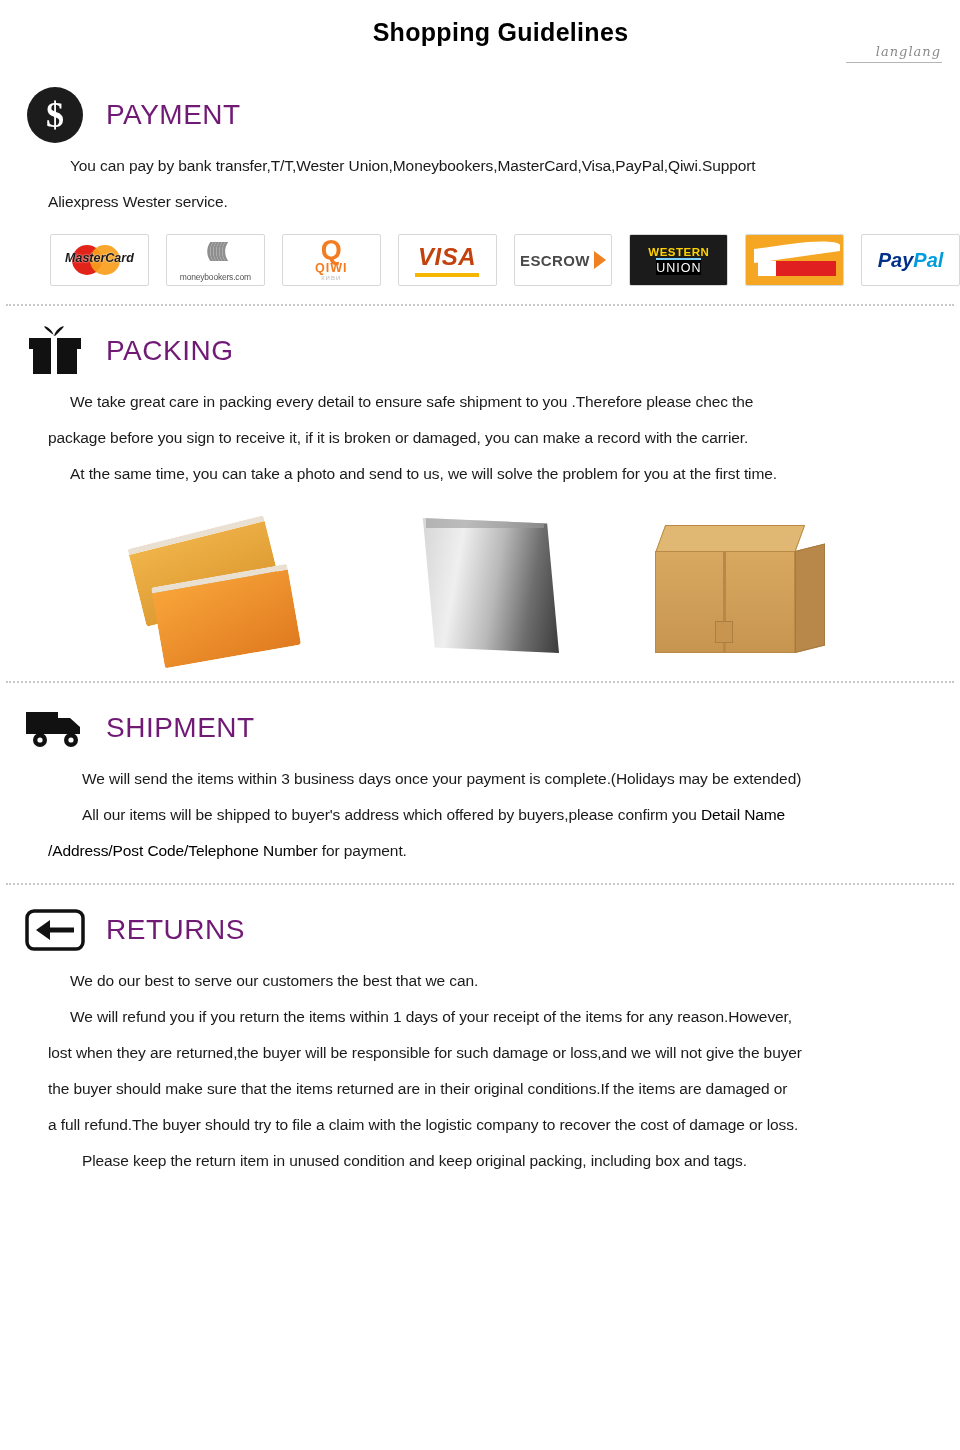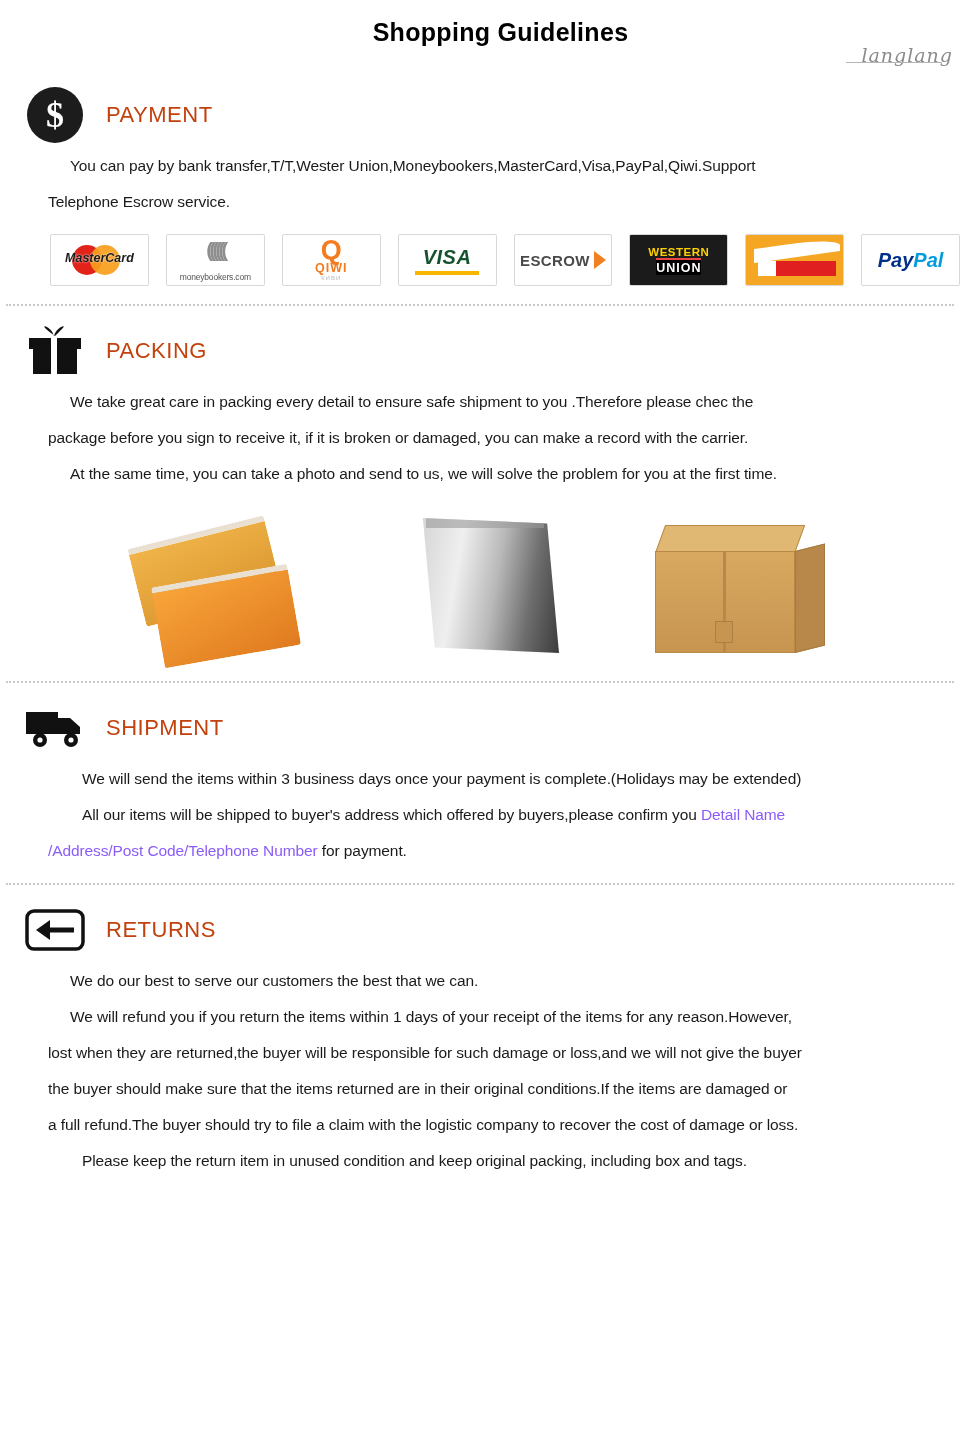--- a/index.html
+++ b/index.html
@@ -31,25 +31,25 @@
     text-align: center;
     font-size: 25px;
     font-weight: bold;
     color: #000;
     padding-top: 18px;
     letter-spacing: 0.3px;
     margin-left: 41px;
   }
   .signature {
     position: absolute;
-    right: 7px;
+    right: 19px;
     top: 44px;
     font-family: "DejaVu Serif", serif;
     font-style: italic;
-    font-size: 19px;
+    font-size: 13px;
     color: #8a8a8a;
     letter-spacing: 1px;
   }
   .sig-underline {
     position: absolute;
     right: 18px;
     top: 62px;
     width: 96px;
     height: 1px;
     background: #b5b5b5;
@@ -66,22 +66,22 @@
   .section {
     padding: 0 0 0 0;
   }
   .sec-head {
     display: flex;
     align-items: center;
     gap: 18px;
     padding: 16px 0 4px 22px;
   }
   .sec-title {
-    font-size: 22px;
-    color: #c2410c;
+    font-size: 28px;
+    color: #701a75;
     letter-spacing: 0.5px;
   }
   .icon-box {
     width: 66px;
     height: 58px;
     display: flex;
     align-items: center;
     justify-content: center;
     flex: 0 0 auto;
   }
@@ -92,21 +92,21 @@
     line-height: 36px;
     color: #1a1a1a;
     padding: 0 28px 0 48px;
     letter-spacing: -0.1px;
   }
   .body-text p {
     margin: 0;
   }
   .indent { text-indent: 22px; }
   .indent-lg { text-indent: 34px; }
-  .red { color: #8b5cf6; }
+  .red { color: #000000; }
 
   
   .logo-row {
     display: flex;
     align-items: center;
     gap: 17px;
     padding: 14px 0 18px 50px;
   }
   .logo {
     width: 104px;
@@ -135,38 +135,38 @@
   }
   
   .mb-arcs { font-size: 21px; color: #8e8e8e; letter-spacing: -4px; font-weight: bold; }
   .mb-text { font-size: 8.5px; color: #555; margin-top: 10px; letter-spacing: -0.2px;}
   
   .qiwi-q { font-size: 27px; color: #f47c20; font-weight: bold; line-height: 22px; }
   .qiwi-t { font-size: 12.5px; color: #f47c20; font-weight: bold; letter-spacing: 1px; }
   .qiwi-s { font-size: 6px; color: #bbb; letter-spacing: 1px;}
   
   .visa-t {
-    font-size: 20px; font-weight: bold; font-style: italic; color: #14532d;
+    font-size: 24px; font-weight: bold; font-style: italic; color: #c2410c;
     letter-spacing: 0.5px;
   }
   .visa-bar { width: 64px; height: 4px; background: #f7b600; margin-top: 2px; }
   
   .escrow-t { font-size: 15px; font-weight: bold; color: #4a4a4a; letter-spacing: 0.4px;}
   .escrow-arrow {
     width: 0; height: 0; border-top: 9px solid transparent; border-bottom: 9px solid transparent;
     border-left: 12px solid #f08020; margin-left: 4px;
   }
   
   .wu {
     background: #1b1b1b; width: 100%; height: 100%;
     display: flex; flex-direction: column; align-items: center; justify-content: center;
   }
   .wu-a { color: #ffd200; font-weight: bold; font-size: 11.5px; letter-spacing: 0.5px; }
-  .wu-b { color: #fff; font-weight: bold; font-size: 12.5px; letter-spacing: 1px;
-          background: #000; border-top: 2px solid #ef4444; padding-top: 1px; }
+  .wu-b { color: #fff; font-weight: normal; font-size: 12.5px; letter-spacing: 1px;
+          background: #000; border-top: 2px solid #7dd3fc; padding-top: 1px; }
   
   .card-logo { background: #f5a623; width: 100%; height: 100%; position: relative; }
   .card-logo .swoosh {
     position: absolute; left: 8px; top: 8px; width: 86px; height: 14px;
     background: #fff; border-radius: 0 60% 0 0; transform: skewY(-8deg);
   }
   .card-logo .stripe {
     position: absolute; left: 12px; bottom: 9px; width: 78px; height: 15px; background: #e02020;
   }
   .card-logo .stripe2 {
@@ -260,21 +260,21 @@
     <div class="sec-head">
       <div class="icon-box">
         <div class="icon-dollar">
             <span>$</span>
           </div>
       </div>
       <div class="sec-title">PAYMENT</div>
     </div>
     <div class="body-text">
       <p class="indent">You can pay by bank transfer,T/T,Wester Union,Moneybookers,MasterCard,Visa,PayPal,Qiwi.Support</p>
-      <p>Telephone Escrow service.</p>
+      <p>Aliexpress Wester service.</p>
     </div>
 
     <div class="logo-row">
       <div class="logo">
         <div class="mc-circles">
           <div class="c c1"></div>
             <div class="c c2"></div>
           <div class="mc-text">MasterCard</div>
         </div>
       </div>

